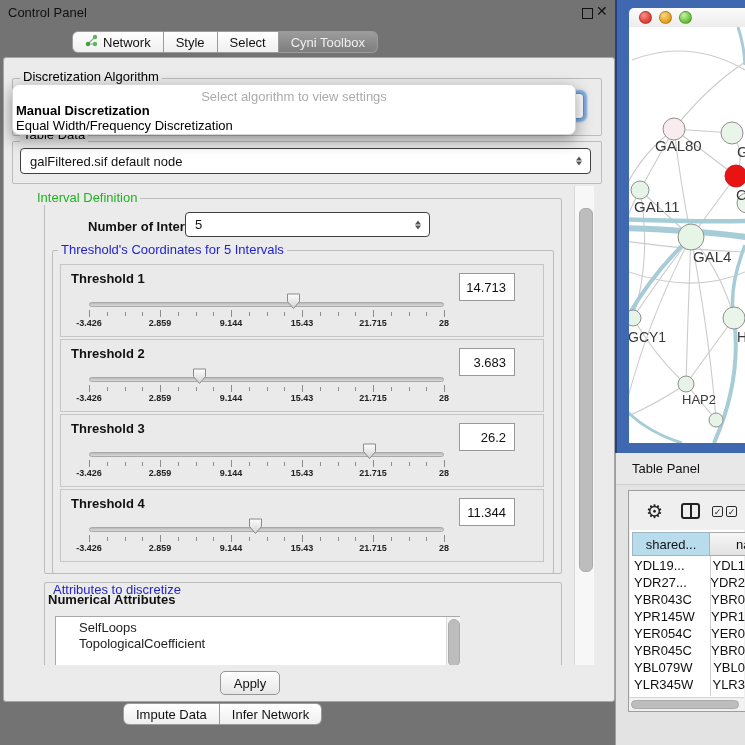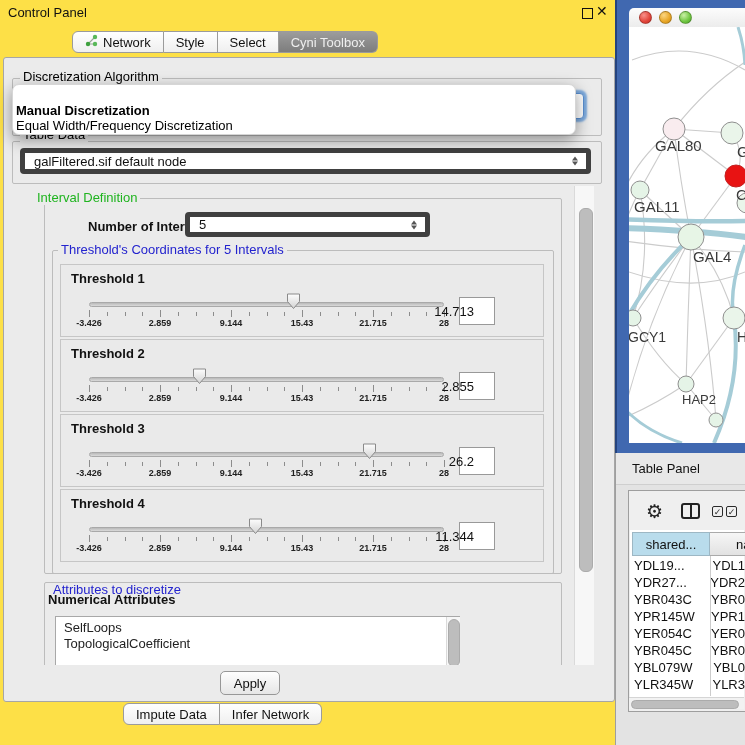--- a/index.html
+++ b/index.html
@@ -1,64 +1,64 @@
 <!DOCTYPE html>
 <html><head>
 <meta charset="utf-8">
 <style>
   html,body{margin:0;padding:0;}
   body{font-family:"Liberation Sans","DejaVu Sans",sans-serif;background:#E6E6E6;}
   .screen{position:relative;width:745px;height:745px;overflow:hidden;background:#E3E3E3;}
   .abs{position:absolute;}
 
   
-  .cp{left:0;top:0;width:615px;height:745px;background:#fde047;border-right:1px solid #9E9E9E;}
+  .cp{left:0;top:0;width:615px;height:745px;background:#737373;border-right:1px solid #9E9E9E;}
   .cp-titlebar{left:0;top:0;width:615px;height:26px;}
   .cp-title{left:8px;top:5px;font-size:13px;color:#111;}
   .float-ico{left:582px;top:8px;width:9px;height:9px;border:1.6px solid #111;background:transparent;}
   .close-ico{left:596px;top:3px;font-size:14px;font-weight:bold;color:#111;}
 
   .segbar{display:flex;height:22px;}
   .seg{display:flex;align-items:center;gap:5px;padding:0 12px;font-size:13px;color:#111;
        background:linear-gradient(#FFFFFF,#EFEFEF);border:1px solid #9B9B9B;border-left:none;cursor:default;}
   .seg:first-child{border-left:1px solid #9B9B9B;border-radius:6px 0 0 6px;}
   .seg:last-child{border-radius:0 6px 6px 0;}
   .seg.sel{background:linear-gradient(#9C9C9C,#7D7D7D);color:#EFEFEF;}
 
   .cp-main{left:3px;top:57px;width:610px;height:643px;border:1px solid #A6A6A6;border-radius:3px;background:#EBEBEB;}
 
   .fs{border:1px solid #BCBCBC;border-radius:2px;}
   .legend{position:absolute;font-size:13px;background:#EBEBEB;padding:0 3px;line-height:14px;}
 
-  .combo{background:#FFF;border:5px solid #404040;border-radius:4px;font-size:13px;color:#111;
+  .combo{background:#FFF;border:1px solid #404040;border-radius:4px;font-size:13px;color:#111;
          display:flex;align-items:center;padding-left:9px;box-sizing:border-box;}
   .spin{position:absolute;right:8px;top:50%;transform:translateY(-50%);display:flex;flex-direction:column;gap:1px;}
   .spin i{width:0;height:0;border-left:3.5px solid transparent;border-right:3.5px solid transparent;}
   .spin i.up{border-bottom:4.5px solid #555;}
   .spin i.dn{border-top:4.5px solid #555;}
 
   
   .thr{position:absolute;left:0;width:484px;height:73px;background:#EAEAEA;border:1px solid #C6C6C6;box-sizing:border-box;}
   .thr-label{position:absolute;left:10px;top:6px;font-size:13px;font-weight:bold;color:#111;}
   .sl-track{position:absolute;left:28px;top:37px;width:355px;height:5px;border-radius:3px;
             background:linear-gradient(#B9B9B9,#DADADA);border:1px solid #A9A9A9;box-sizing:border-box;}
   .sl-thumb{position:absolute;top:28px;width:15px;height:17px;}
   .tick{position:absolute;width:1px;background:#8C8C8C;}
   .tick.minor{top:47px;height:4px;}
   .tick.major{top:45px;height:7px;}
   .scale-lb{position:absolute;top:53px;width:44px;margin-left:-22px;text-align:center;
             font-size:9px;font-weight:bold;color:#222;}
-  .thr-val{position:absolute;left:398px;top:32px;width:36px;height:28px;background:#FFF;border:1px solid #999;
-           box-sizing:border-box;font-size:13px;color:#111;display:flex;align-items:center;justify-content:flex-end;padding-right:20px;}
+  .thr-val{position:absolute;left:398px;top:8px;width:56px;height:28px;background:#FFF;border:1px solid #999;
+           box-sizing:border-box;font-size:13px;color:#111;display:flex;align-items:center;justify-content:flex-end;padding-right:8px;}
 
   .vscroll-strip{background:#F7F7F7;border-left:1px solid #DADADA;}
   .scroll-thumb{background:#BDBDBD;border:1px solid #ABABAB;border-radius:6px;}
 
   .list{background:#FFF;border:1px solid #A8A8A8;box-sizing:border-box;}
-  .list-item{font-size:13px;color:#222;line-height:16px;padding-left:8px;white-space:nowrap;}
+  .list-item{font-size:13px;color:#222;line-height:16px;padding-left:23px;white-space:nowrap;}
 
   .btn{background:linear-gradient(#FEFEFE,#E6E6E6);border:1px solid #979797;border-radius:5px;
        font-size:13px;color:#111;display:flex;align-items:center;justify-content:center;}
 
   
   .popup{left:12px;top:84px;width:562px;height:49px;background:#FFF;border:1px solid #D6D6D6;border-radius:7px;
          box-shadow:0 5px 16px rgba(0,0,0,0.40);z-index:50;}
   .popup-hint{position:absolute;left:0;top:4px;width:100%;text-align:center;font-size:13px;color:#ABABAB;}
   .popup-opt{position:absolute;left:3px;font-size:13px;color:#000;white-space:nowrap;}
 
@@ -227,21 +227,21 @@
             <div class="scale-lb" style="left: 383px;">28</div>
             <div class="sl-thumb" style="left: 130.549px;"><svg width="15" height="17">
                 <path d="M1.5 1 H13.5 V8.5 L7.5 15.5 L1.5 8.5 Z" fill="url(#g1)" stroke="#8A8A8A"></path>
                 <defs>
                   <linearGradient id="g1" x1="0" y1="0" x2="0" y2="1">
                     <stop offset="0" stop-color="#FDFDFD"></stop>
                     <stop offset="1" stop-color="#D3D3D3"></stop>
                   </linearGradient>
                 </defs>
               </svg></div>
-            <div class="thr-val">2.855</div>
+            <div class="thr-val">3.683</div>
           </div>
           <div class="thr" style="top: 150px;">
             <div class="thr-label">Threshold 3</div>
             <div class="sl-track"></div>
             <div class="tick major" style="left: 28px;"></div>
             <div class="tick minor" style="left: 45.75px;"></div>
             <div class="tick minor" style="left: 63.5px;"></div>
             <div class="tick minor" style="left: 81.25px;"></div>
             <div class="tick major" style="left: 99px;"></div>
             <div class="tick minor" style="left: 116.75px;"></div>
@@ -342,20 +342,21 @@
         <div class="seg">
           <span>Impute Data</span>
         </div>
         <div class="seg">
           <span>Infer Network</span>
         </div>
       </div>
   </div>
 
   <div class="abs popup">
+    <div class="popup-hint">Select algorithm to view settings</div>
     <div class="popup-opt" style="top:18px;font-weight:bold;">Manual Discretization</div>
     <div class="popup-opt" style="top:33px;">Equal Width/Frequency Discretization</div>
   </div>
 
   <div class="abs netwin"></div>
   <div class="abs net-titlebar">
     <span class="light" style="left:10px;background:radial-gradient(circle at 35% 30%,#F8918A,#E2453A 60%,#BF3027);"></span>
     <span class="light" style="left:30px;background:radial-gradient(circle at 35% 30%,#FBD682,#E8A626 60%,#C98A14);"></span>
     <span class="light" style="left:50px;background:radial-gradient(circle at 35% 30%,#C9F0A6,#6FC640 60%,#4EA12B);"></span>
   </div>

